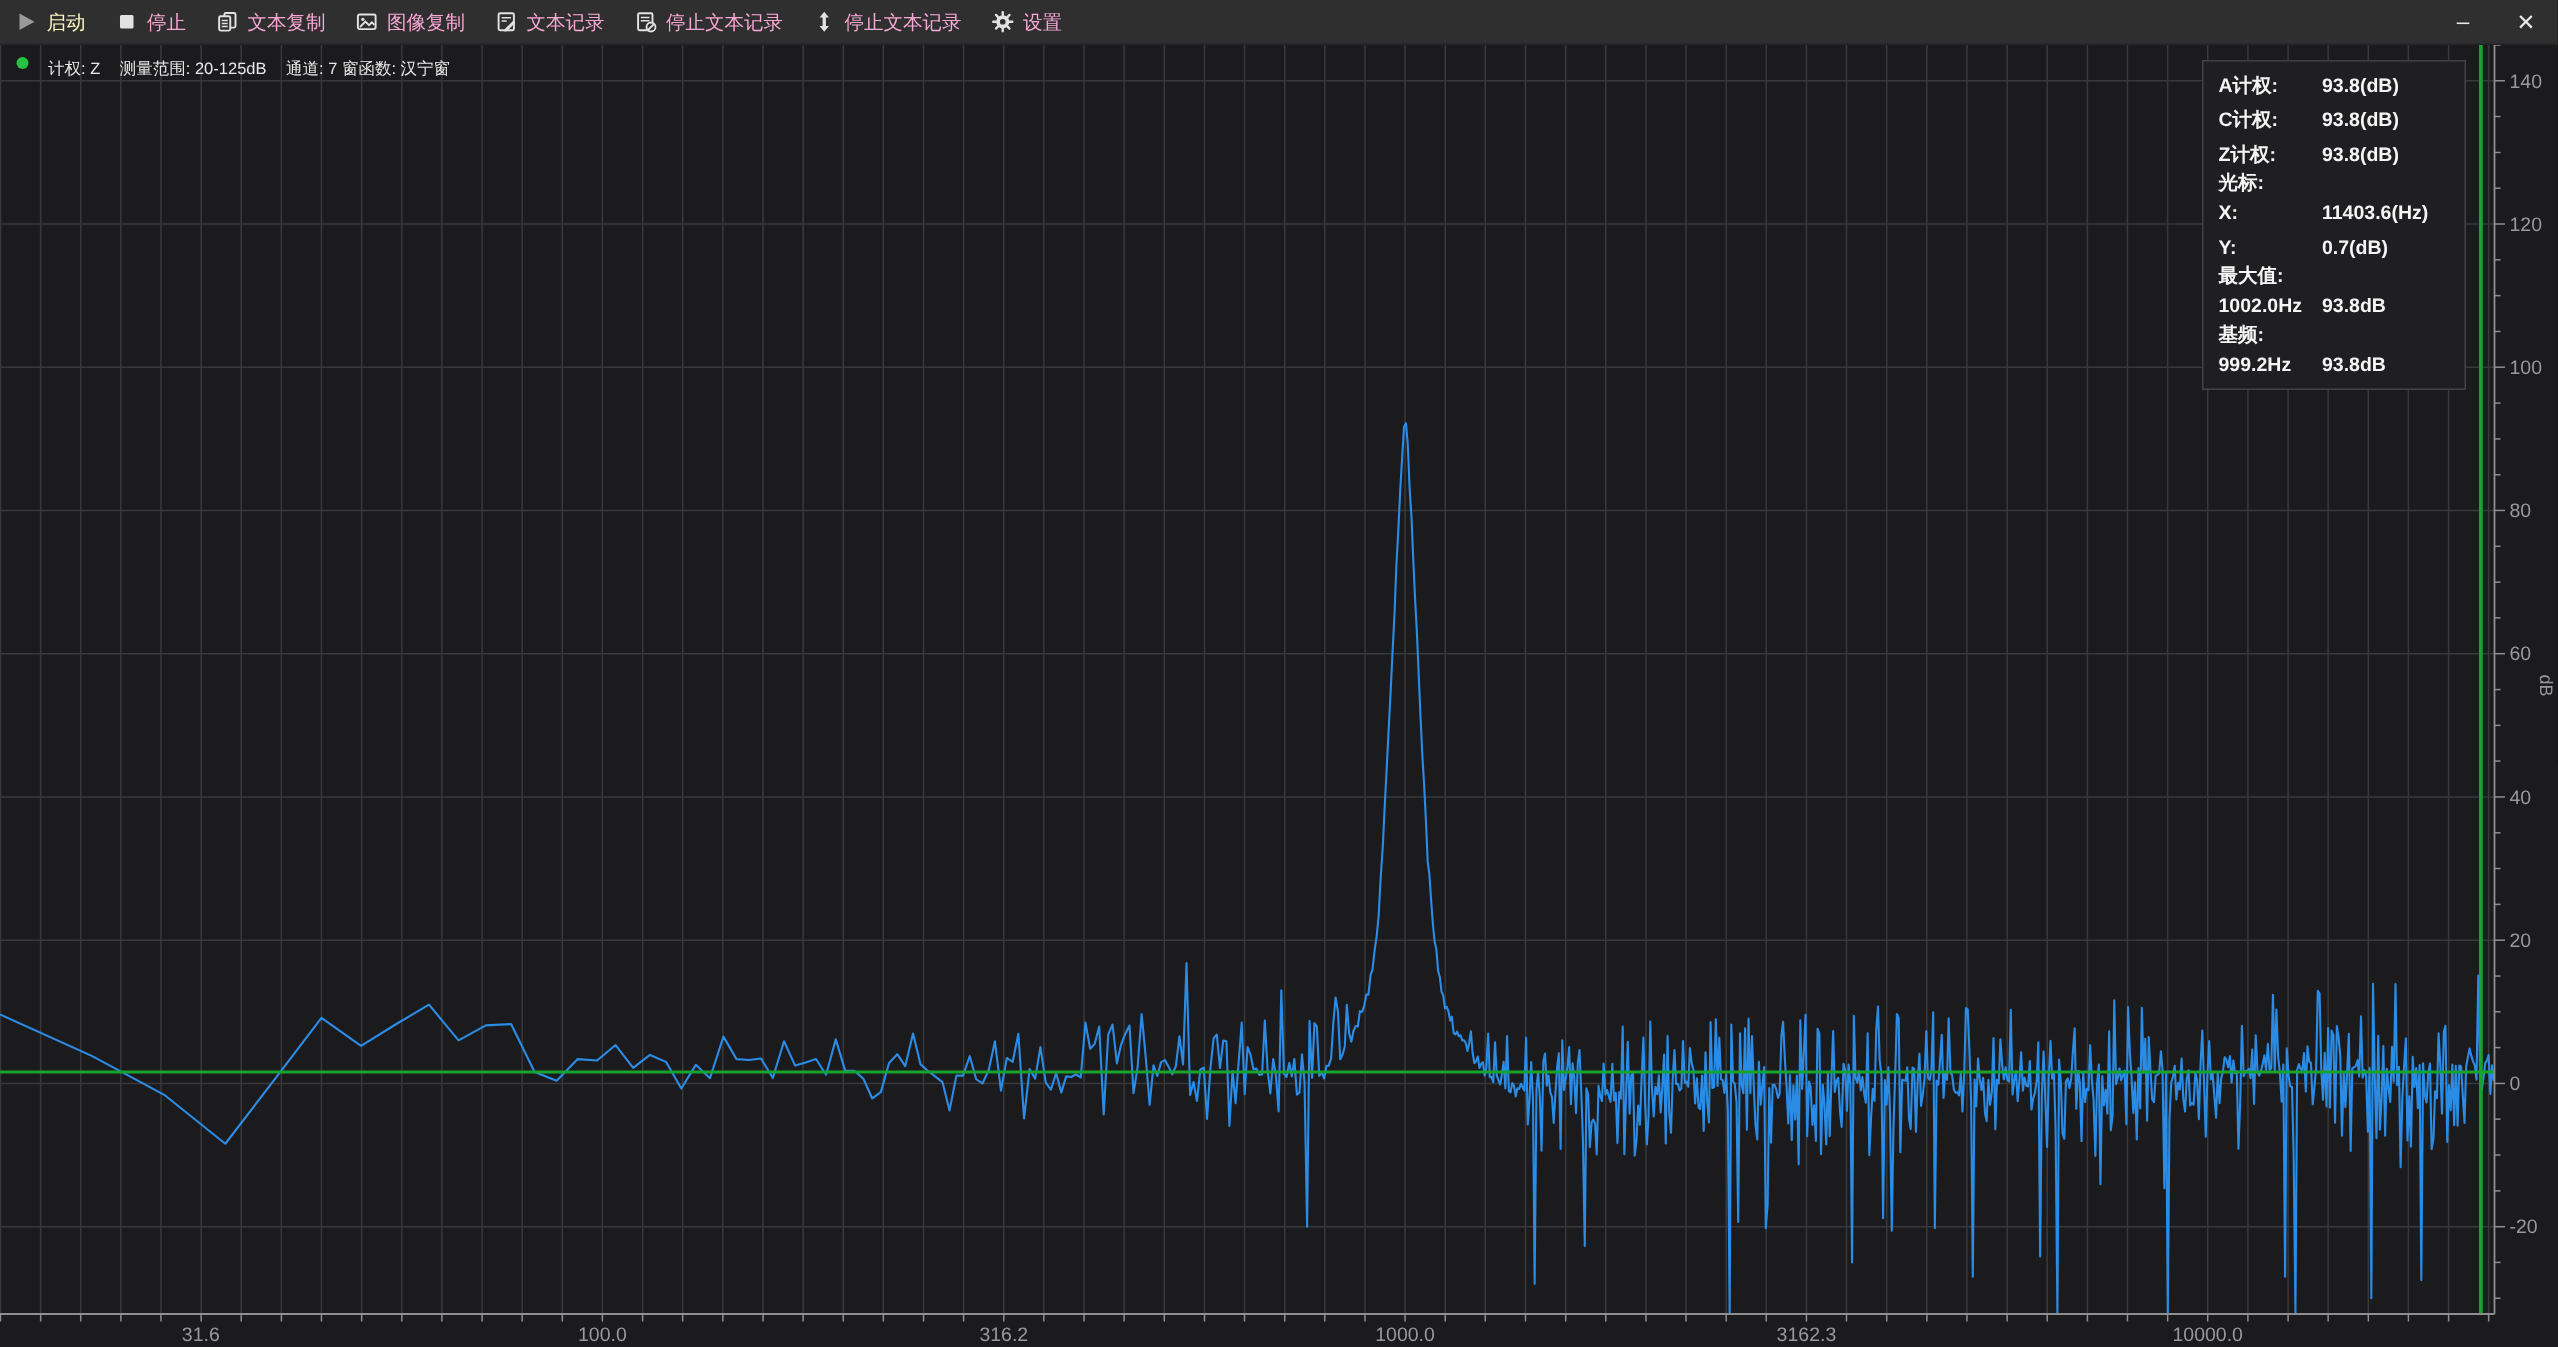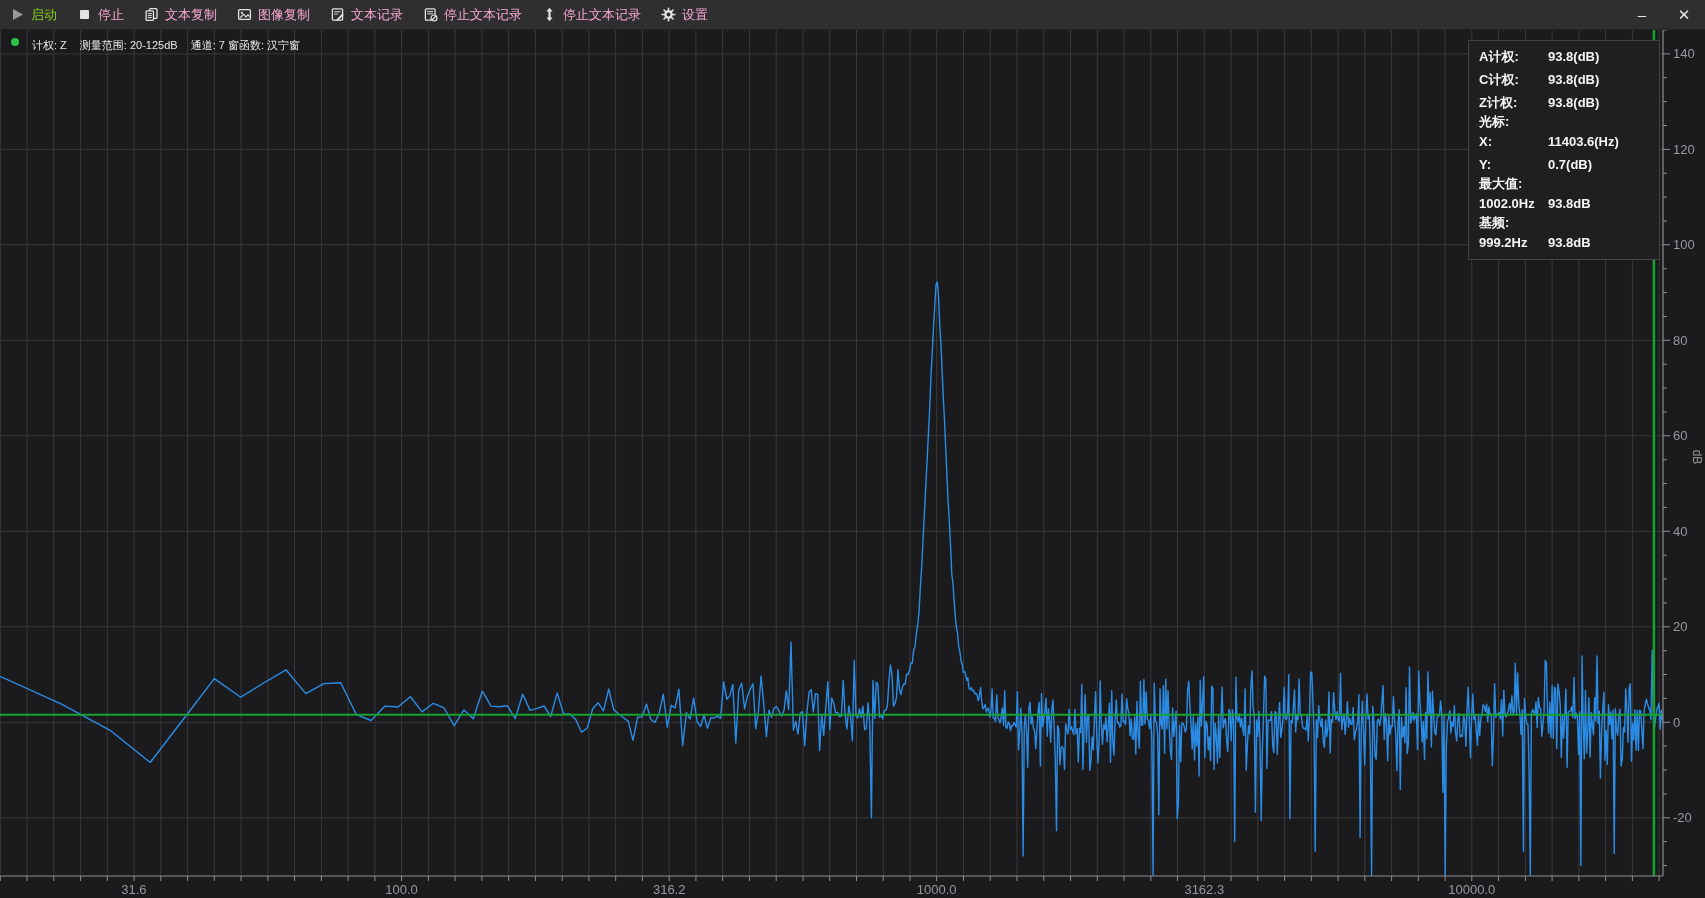--- a/index.html
+++ b/index.html
@@ -4,35 +4,35 @@
 <style>
   html,body{margin:0;padding:0;background:#161617;}
   body{width:1705px;height:898px;overflow:hidden;font-family:"Liberation Sans","DejaVu Sans",sans-serif;}
   #app{width:1705px;height:898px;position:relative;background:var(--bg,#1b1b1d);}
 
   
   .titlebar{height:30px;background:var(--toolbar,#2f2f30);display:flex;align-items:center;
             border-bottom:1px solid #242426;box-sizing:border-box;}
   .tb-btn{display:flex;align-items:center;gap:6px;color:#f9a8d4;font-size:13px;
           padding:0 10px;height:30px;cursor:pointer;user-select:none;white-space:nowrap;}
-  .tb-btn.disabled{color:#84cc16;cursor:default;}
+  .tb-btn.disabled{color:#fef9c3;cursor:default;}
   .tb-btn svg{display:block;}
   .win-controls{margin-left:auto;display:flex;height:30px;}
   .win-btn{width:42px;height:30px;display:flex;align-items:center;justify-content:center;
            color:#e8e8e8;font-size:15px;cursor:pointer;}
 
   
   .chart{position:absolute;left:0;top:30px;width:1705px;height:868px;}
   .chart svg{position:absolute;left:0;top:0;}
 
   .status{position:absolute;left:11px;top:8px;display:flex;align-items:flex-start;gap:13px;
           font-size:11px;color:#e8e8e8;z-index:5;}
   .status .dot{width:8px;height:8px;border-radius:50%;background:var(--dot,#27c244);}
 
-  .panel{position:absolute;left:1468px;top:10px;width:192px;background:var(--panelbg,#1f1f21);
+  .panel{position:absolute;left:1468px;top:10px;width:176px;background:var(--panelbg,#1f1f21);
          border:1px solid var(--panelbd,#434346);box-sizing:border-box;
          padding:4px 12px 5px 10px;color:#f5f5f5;font-weight:bold;font-size:13px;z-index:6;}
   .prow{display:flex;align-items:center;height:23px;white-space:nowrap;}
   .prow.tight{height:16px;}
   .prow .pl{width:69px;flex:none;}
   .prow .pv{flex:1;}
 
   .ylabel-unit{position:absolute;right:0px;top:420px;color:#98989d;font-size:12px;
                transform:rotate(90deg);z-index:4;}
 </style>

